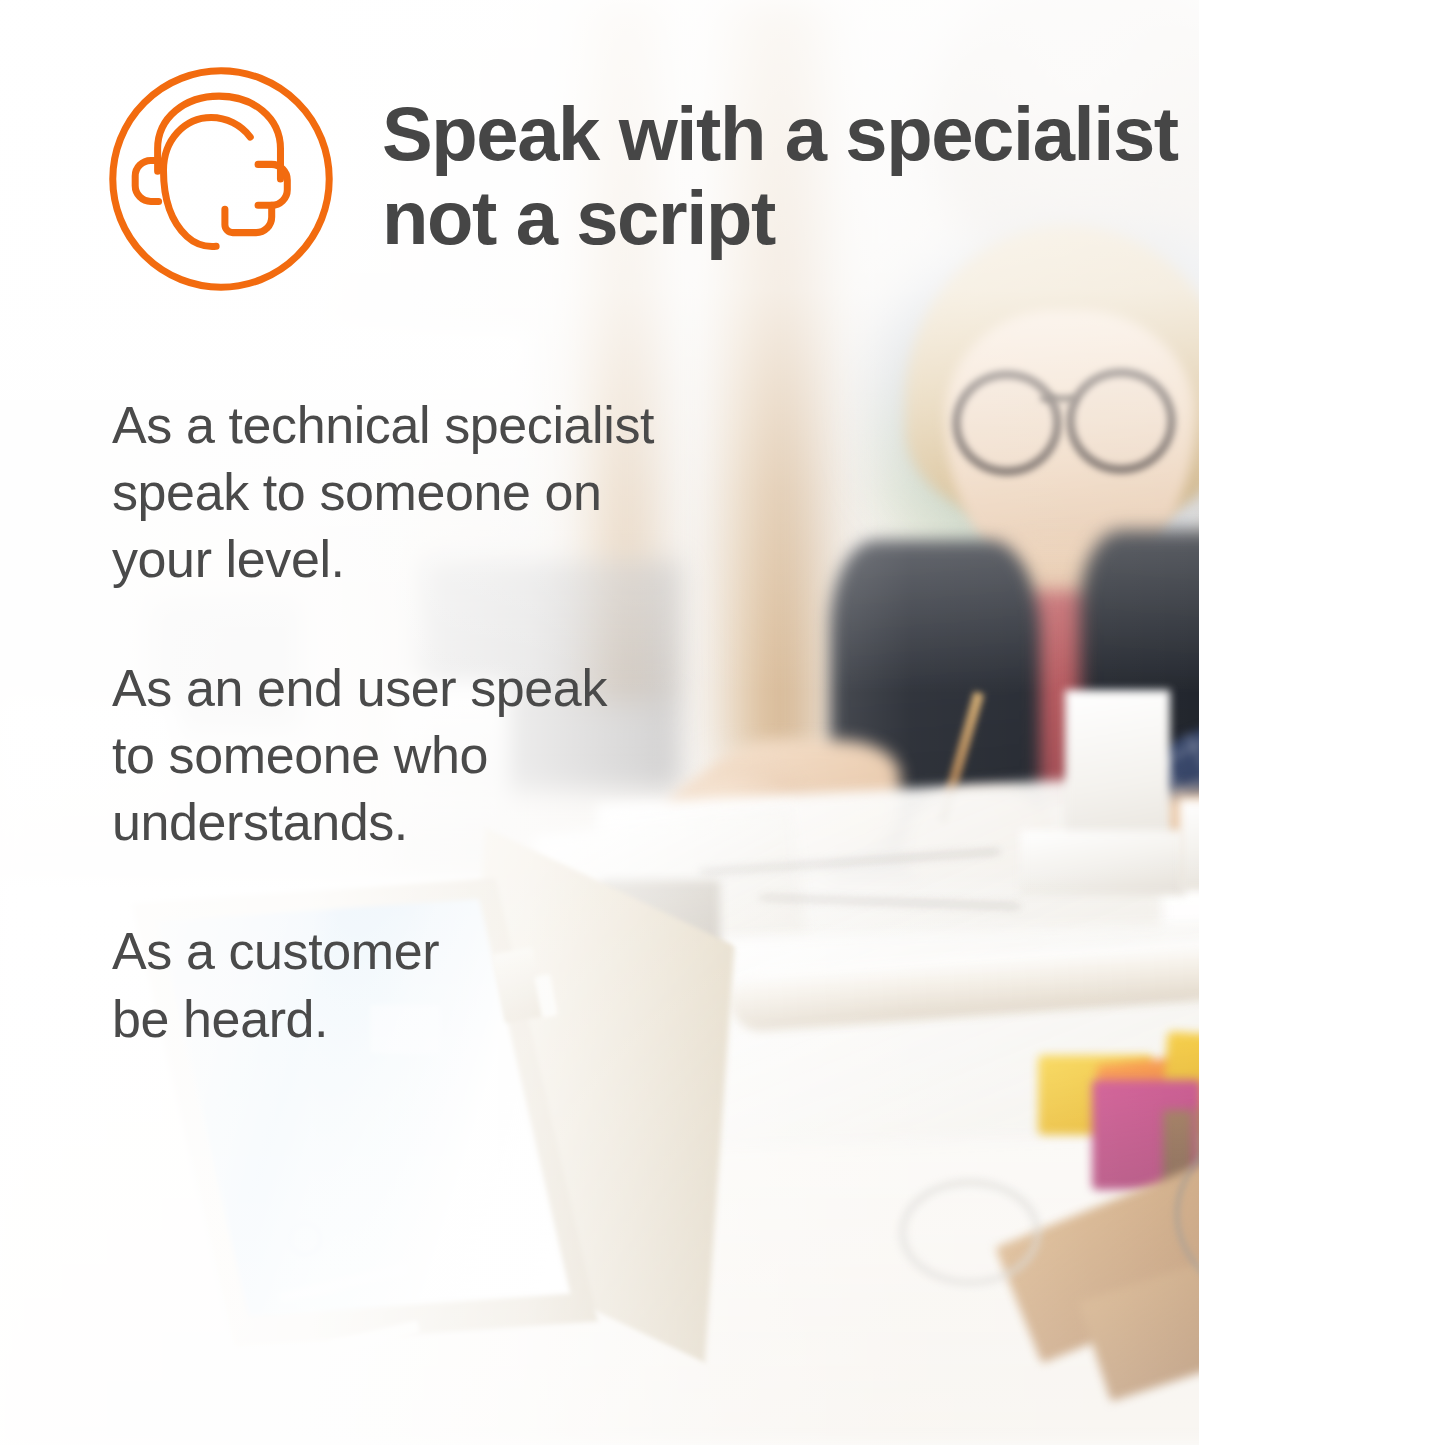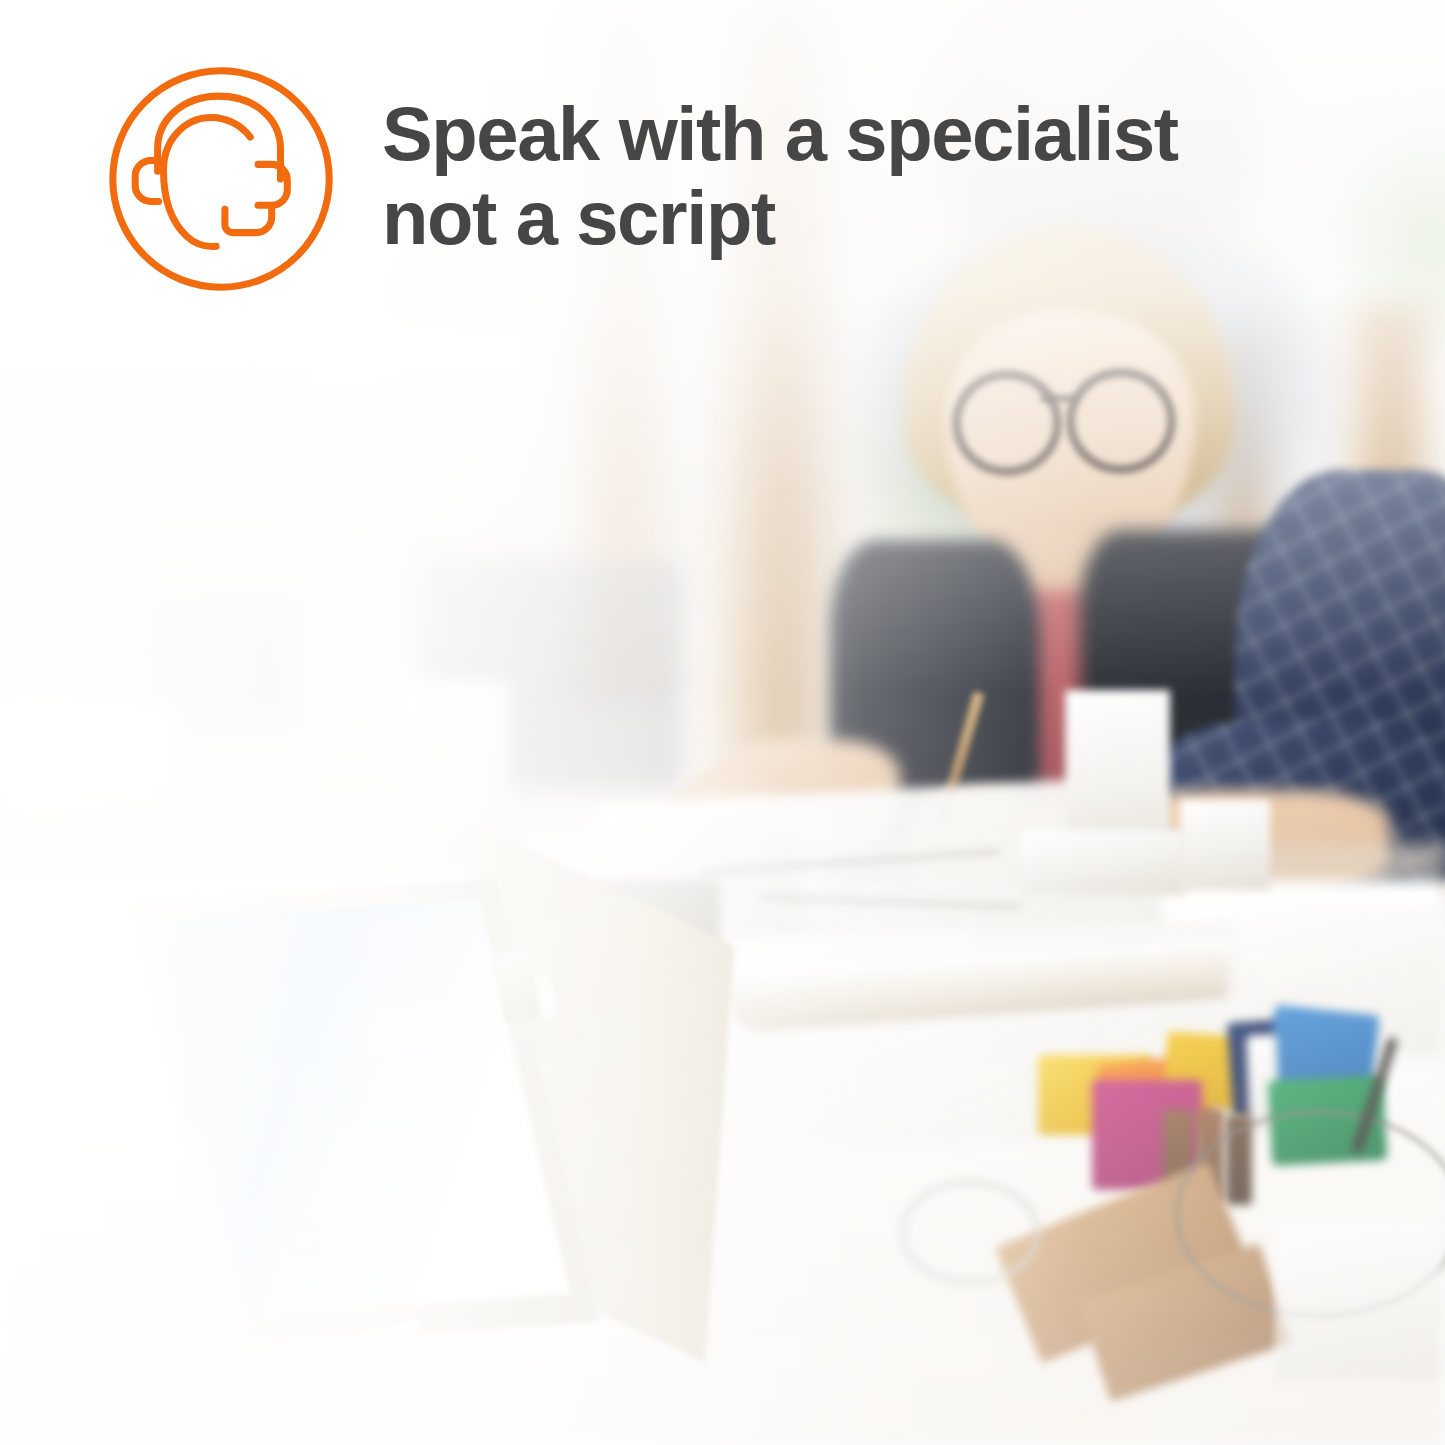--- a/index.html
+++ b/index.html
@@ -2,21 +2,21 @@
 <html><head>
 <meta charset="utf-8">
 <style>
   html, body {
     margin: 0;
     padding: 0;
     background: #ffffff;
   }
   #poster {
     position: relative;
-    width: 1445px;
+    width: 1199px;
     height: 1445px;
     overflow: hidden;
     background: #f7f5f3;
     font-family: "Liberation Sans", sans-serif;
   }
 
   
   .photo {
     position: absolute;
     inset: 0;
@@ -430,15 +430,25 @@
 
         <path d="M79 52.5 H86 C90.4 52.5 94 56.1 94 60.5 V65.5 C94 69.9 90.4 73.5 86 73.5 H79" fill="none" stroke="#F26B0F" stroke-width="3.6" stroke-linecap="round"></path>
 
         <path d="M86 73.5 V79.5 C86 83.9 82.4 87.5 78 87.5 H66 C63.8 87.5 62 85.7 62 83.5 V75.5" fill="none" stroke="#F26B0F" stroke-width="3.6" stroke-linecap="round"></path>
       </svg>
 
       <h1 class="headline">Speak with a specialist
 not a script</h1>
     </div>
 
+    <div class="body-copy">
+      <p class="para">As a technical specialist
+speak to someone on
+your level.</p>
+      <p class="para">As an end user speak
+to someone who
+understands.</p>
+      <p class="para">As a customer
+be heard.</p>
+    </div>
 
   </div>
 </div>
 
 </body></html>

